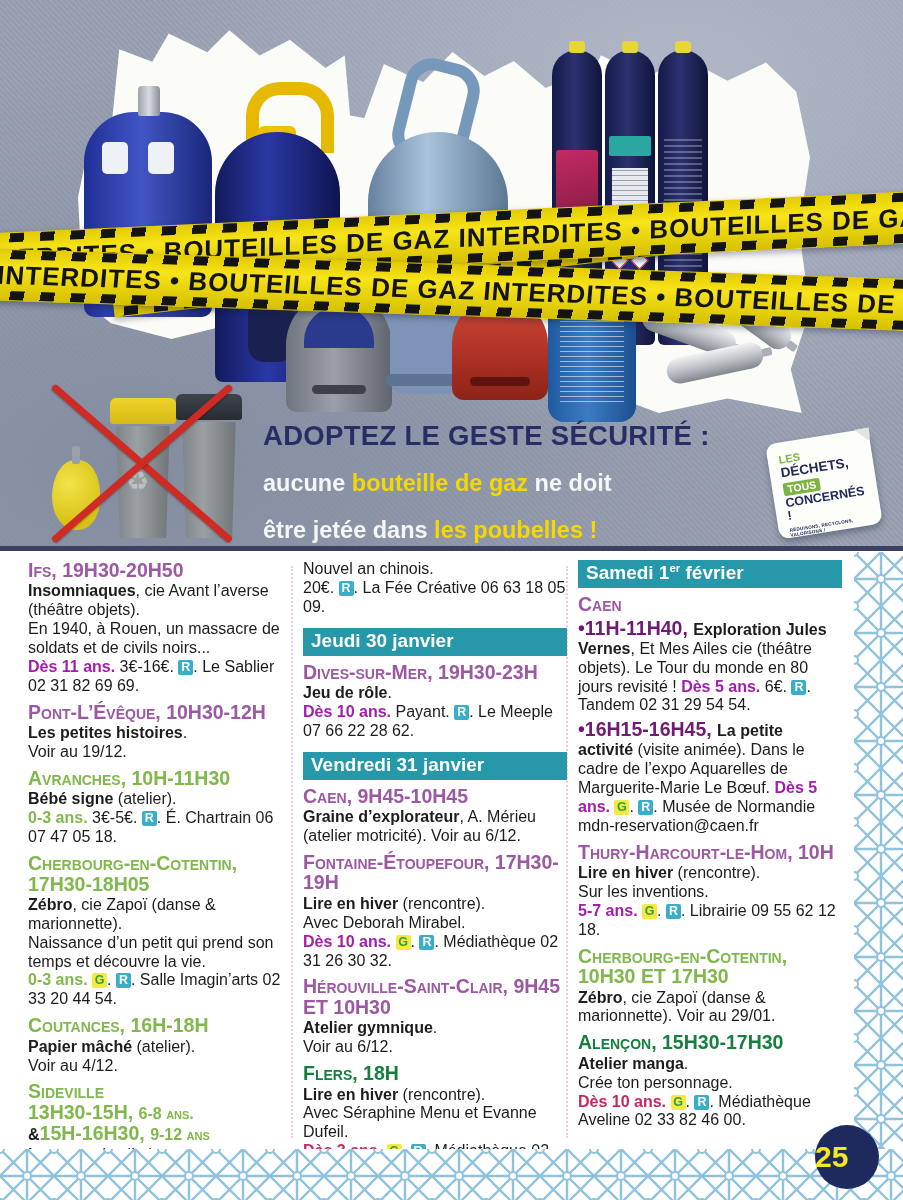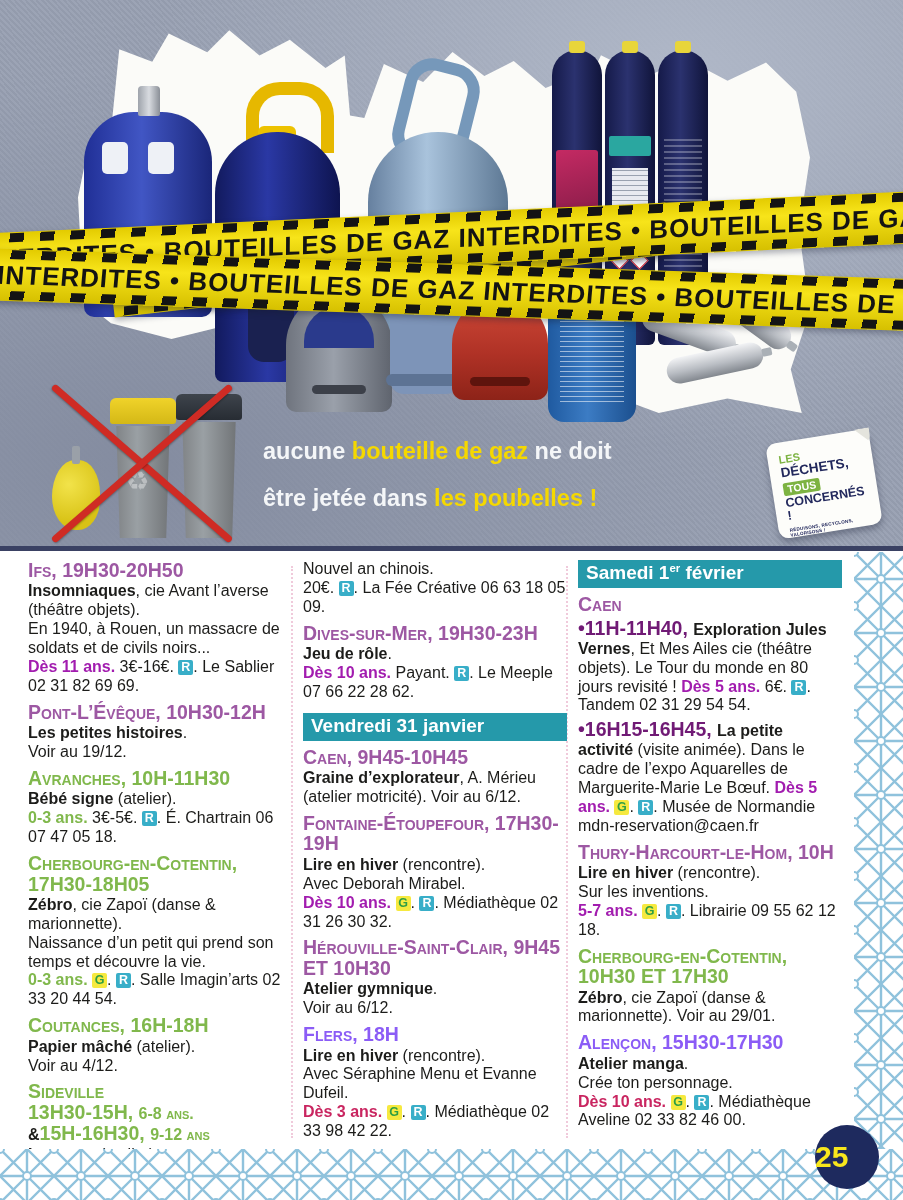--- a/index.html
+++ b/index.html
@@ -124,21 +124,21 @@
   
   .agenda-col{position:absolute;top:560px;width:264px;color:#1c1c1a;}
   .col-1{left:28px;} .col-2{left:303px;} .col-3{left:578px;}
   .divider{position:absolute;top:566px;height:572px;border-left:2px dotted #f0cadb;width:0;}
   .div-1{left:291px;} .div-2{left:566px;}
   .blk{margin:0;}
   .blk.p{font-size:16px;line-height:1.18;margin-bottom:3px;}
   .blk.head{font-variant:small-caps;font-weight:bold;font-size:19.5px;line-height:1.05;margin:6px 0 2px;}
   .blk.banner{background:#2599aa;color:#fff;font-weight:bold;font-size:19px;padding:2px 8px 4px;margin:11px 0 5px;}
   .agenda-col > .blk:first-child{margin-top:0;}
-  .c-purple{color:#9d58a3;} .c-green{color:#80b84c;} .c-pink{color:#8b5cf6;}
+  .c-purple{color:#9d58a3;} .c-green{color:#80b84c;} .c-pink{color:#15803d;}
   .sg-b{font-weight:bold;}
   .sg-hp{font-weight:bold;color:#a21caf;}
   .sg-hg{font-weight:bold;color:#80b84c;}
   .sg-hk{font-weight:bold;color:#c92560;}
   .sg-tm{font-weight:bold;color:#701a75;font-size:19.5px;}
   .sg-small{font-size:16px;}
   .sg-amp{color:#1c1c1a;font-size:16px;}
   .sg-G,.sg-R{display:inline-block;width:15px;height:15px;line-height:15px;text-align:center;
     font-weight:bold;font-size:12.5px;border-radius:2px;vertical-align:1px;}
   .sg-G{background:#f6e93f;color:#2f9e44;}
@@ -232,20 +232,21 @@
       <div class="bin bin-1"></div>
       <div class="bin bin-2"></div>
       <div class="lid lid-1"></div>
       <div class="lid lid-2"></div>
       <div class="recycle">♻</div>
       <div class="xline x1"></div>
       <div class="xline x2"></div>
     </div>
 
     <div class="msg">
+      <div class="msg-headline">ADOPTEZ LE GESTE SÉCURITÉ :</div>
       <div class="msg-line"><span>aucune </span><span class="msg-hl">bouteille de gaz</span><span> ne doit</span></div>
       <div class="msg-line"><span>être jetée dans </span><span class="msg-hl">les poubelles !</span></div>
     </div>
 
     <div class="sticker">
       <div class="st-in">
         <div class="st-les">LES</div>
         <div class="st-dechets">DÉCHETS,</div>
         <div><span class="st-tous">TOUS</span></div>
         <div class="st-concernes">CONCERNÉS !</div>
@@ -265,20 +266,21 @@
       <div class="blk p"><span class="sg-b">Bébé signe</span><span class="sg-n"> (atelier).</span><br><span class="sg-hg">0-3 ans.</span><span class="sg-n"> 3€-5€. </span><span class="sg-R">R</span><span class="sg-n">. É. Chartrain 06 07 47 05 18.</span></div>
       <div class="blk head c-green"><span class="sg-t">Cherbourg-en-Cotentin, 17H30-18H05</span></div>
       <div class="blk p"><span class="sg-b">Zébro</span><span class="sg-n">, cie Zapoï (danse &amp; marionnette).</span><br><span class="sg-n">Naissance d’un petit qui prend son temps et découvre la vie.</span><br><span class="sg-hg">0-3 ans.</span><span class="sg-n"> </span><span class="sg-G">G</span><span class="sg-n">. </span><span class="sg-R">R</span><span class="sg-n">. Salle Imagin’arts 02 33 20 44 54.</span></div>
       <div class="blk head c-green"><span class="sg-t">Coutances, 16H-18H</span></div>
       <div class="blk p"><span class="sg-b">Papier mâché</span><span class="sg-n"> (atelier).</span><br><span class="sg-n">Voir au 4/12.</span></div>
       <div class="blk head c-green"><span class="sg-t">Sideville</span><br><span class="sg-t">13H30-15H, </span><span class="sg-small">6-8 ans.</span><br><span class="sg-amp">&amp;</span><span class="sg-t">15H-16H30, </span><span class="sg-small">9-12 ans</span></div>
       <div class="blk p"><span class="sg-b">Lanterne</span><span class="sg-n"> (atelier).</span></div>
     </div>
   <div class="agenda-col col-2">
       <div class="blk p"><span class="sg-n">Nouvel an chinois.</span><br><span class="sg-n">20€. </span><span class="sg-R">R</span><span class="sg-n">. La Fée Créative 06 63 18 05 09.</span></div>
+      <div class="blk banner"><span class="sg-t">Jeudi 30 janvier</span></div>
       <div class="blk head c-purple"><span class="sg-t">Dives-sur-Mer, 19H30-23H</span></div>
       <div class="blk p"><span class="sg-b">Jeu de rôle</span><span class="sg-n">.</span><br><span class="sg-hp">Dès 10 ans.</span><span class="sg-n"> Payant. </span><span class="sg-R">R</span><span class="sg-n">. Le Meeple 07 66 22 28 62.</span></div>
       <div class="blk banner"><span class="sg-t">Vendredi 31 janvier</span></div>
       <div class="blk head c-purple"><span class="sg-t">Caen, 9H45-10H45</span></div>
       <div class="blk p"><span class="sg-b">Graine d’explorateur</span><span class="sg-n">, A. Mérieu (atelier motricité). Voir au 6/12.</span></div>
       <div class="blk head c-purple"><span class="sg-t">Fontaine-Étoupefour, 17H30-19H</span></div>
       <div class="blk p"><span class="sg-b">Lire en hiver</span><span class="sg-n"> (rencontre).</span><br><span class="sg-n">Avec Deborah Mirabel.</span><br><span class="sg-hp">Dès 10 ans.</span><span class="sg-n"> </span><span class="sg-G">G</span><span class="sg-n">. </span><span class="sg-R">R</span><span class="sg-n">. Médiathèque 02 31 26 30 32.</span></div>
       <div class="blk head c-purple"><span class="sg-t">Hérouville-Saint-Clair, 9H45 ET 10H30</span></div>
       <div class="blk p"><span class="sg-b">Atelier gymnique</span><span class="sg-n">.</span><br><span class="sg-n">Voir au 6/12.</span></div>
       <div class="blk head c-pink"><span class="sg-t">Flers, 18H</span></div>

